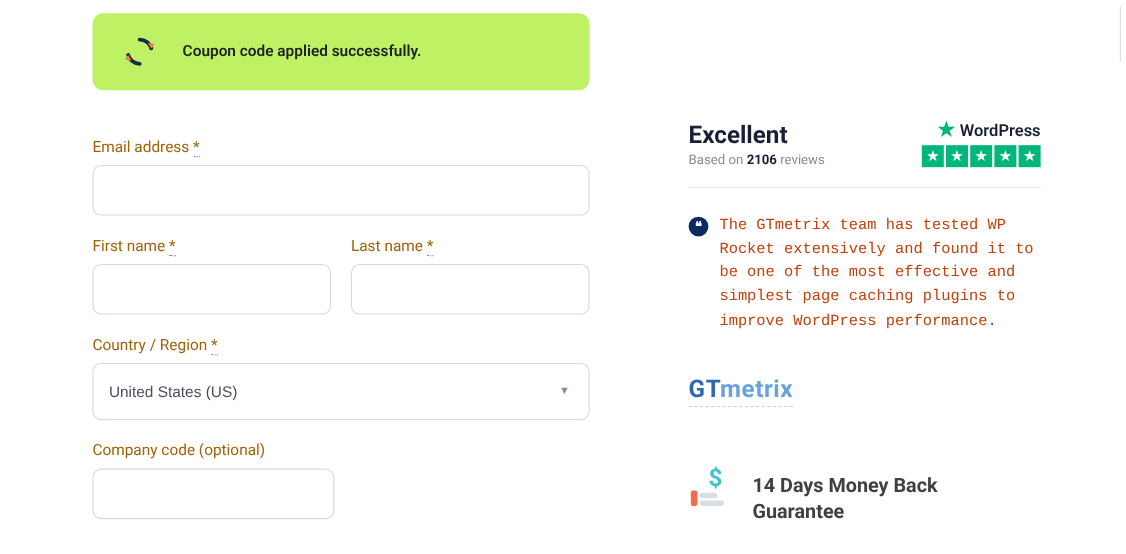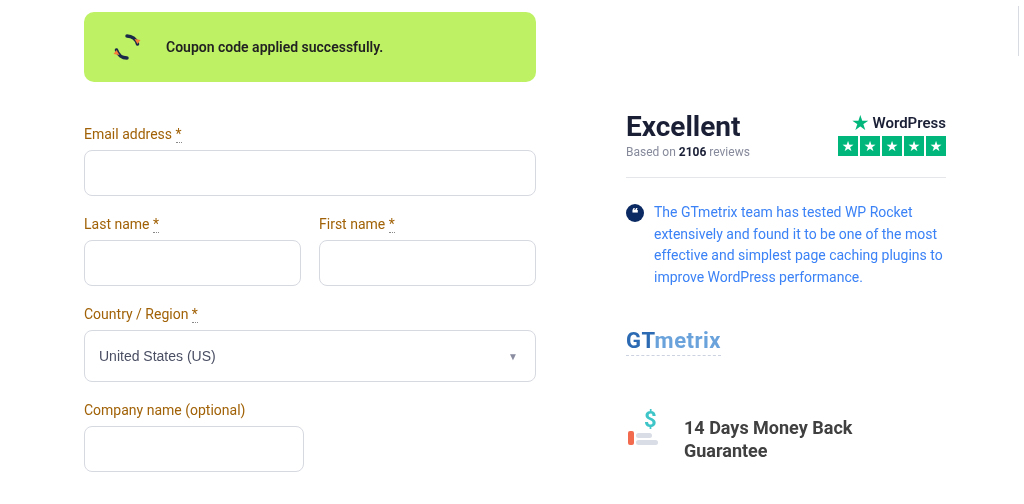--- a/index.html
+++ b/index.html
@@ -97,21 +97,21 @@
   .trust-row {
     display: flex;
     justify-content: space-between;
     align-items: center;
     padding-bottom: 18px;
     border-bottom: 1px solid #e5e6ea;
     margin-bottom: 24px;
   }
   .trust-left { }
   .trust-title {
-    font-size: 28px;
+    font-size: 22px;
     font-weight: 700;
     color: #1a1f36;
   }
   .trust-sub {
     font-size: 12px;
     color: #868a9b;
     margin-top: 2px;
   }
   .trust-sub b { color: #1a1f36; }
   .tp-block { text-align: right; }
@@ -157,22 +157,23 @@
     align-items: center;
     justify-content: center;
     color: #fff;
     font-size: 12px;
     font-weight: 700;
     flex-shrink: 0;
     margin-top: 2px;
   }
   .testimonial-text {
     font-size: 14px;
-    color: #3b82f6;
+    color: #c2410c;
     line-height: 1.55;
+    font-family: Liberation Mono, monospace;
   }
   .gtmetrix-logo {
     font-size: 22px;
     font-weight: 700;
     color: #4a90d9;
     letter-spacing: 0.5px;
     border-bottom: 1px dashed #cdd2e0;
     display: inline-block;
     padding-bottom: 2px;
     margin-bottom: 40px;
@@ -229,46 +230,46 @@
     <div class="field-group">
       <label class="field-label">
         <span>Email address </span><span class="asterisk">*</span>
       </label>
       <input class="input" type="email" style="">
     </div>
 
     <div class="row-2">
       <div class="field-group">
         <label class="field-label">
-          <span>Last name </span><span class="asterisk">*</span>
+          <span>First name </span><span class="asterisk">*</span>
         </label>
         <input class="input" type="text" style="">
       </div>
       <div class="field-group">
         <label class="field-label">
-          <span>First name </span><span class="asterisk">*</span>
+          <span>Last name </span><span class="asterisk">*</span>
         </label>
         <input class="input" type="text" style="">
       </div>
     </div>
 
     <div class="field-group">
       <label class="field-label">
         <span>Country / Region </span><span class="asterisk">*</span>
       </label>
       <div class="select-wrap">
         <select class="select">
           <option>United States (US)</option>
         </select>
         <span class="select-caret">▼</span>
       </div>
     </div>
 
     <div class="field-group">
-      <label class="field-label">Company name (optional)</label>
+      <label class="field-label">Company code (optional)</label>
       <input class="input input-narrow" type="text" style="">
     </div>
   </div>
 
   <div class="right-col">
     <div class="trust-row">
       <div class="trust-left">
         <div class="trust-title">Excellent</div>
         <div class="trust-sub">
           <span>Based on </span><b>2106</b><span> reviews</span>

